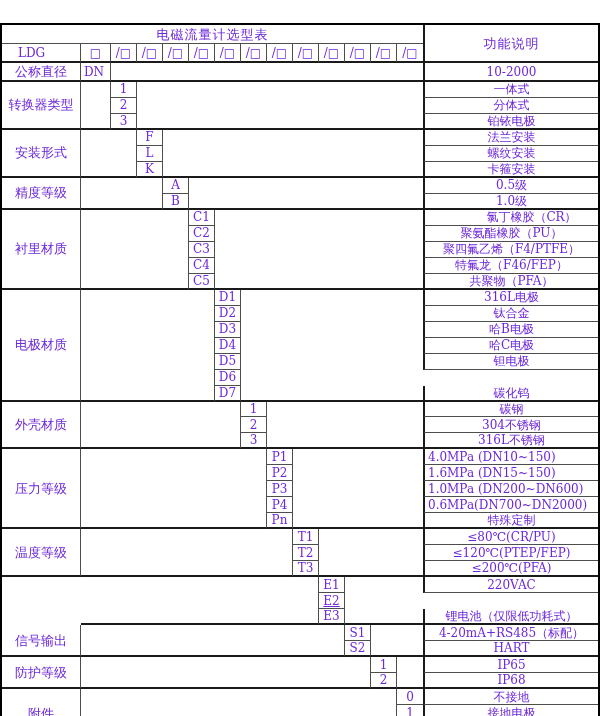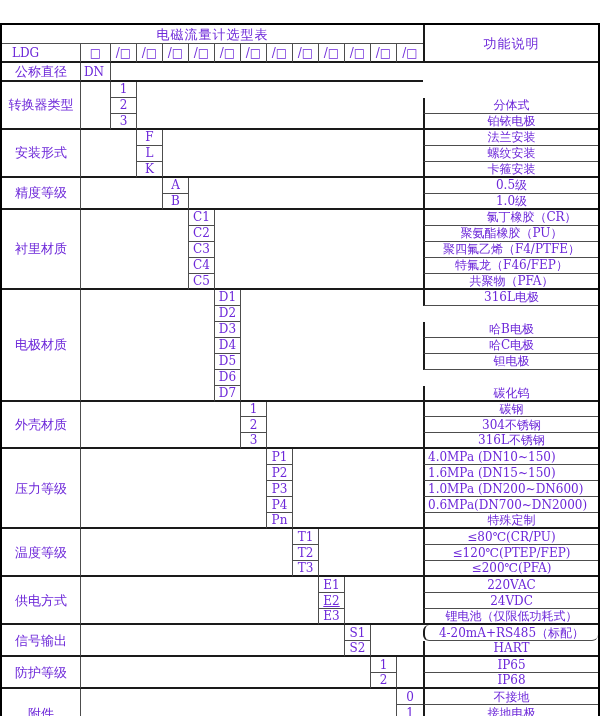--- a/index.html
+++ b/index.html
@@ -25,21 +25,21 @@
     overflow:hidden;white-space:nowrap;
   }
   .bb2{border-bottom:2px solid #1a1a1a;}
   .bb0{border-bottom:none;}
   .nr{border-right:none;}
   .desc{border-right:none;border-left:2px solid #1a1a1a;}
   .alignL{justify-content:flex-start;padding-left:3px;}
   .label{font-size:13px;}
   .title{grid-column:1/15;grid-row:1/2;font-size:13px;letter-spacing:1px;}
   .functitle{grid-column:15/16;grid-row:1/3;border-right:none;border-left:2px solid #1a1a1a;font-size:13px;letter-spacing:1px;}
-  .ldg{grid-column:1/2;grid-row:2/3;justify-content:flex-start;padding-left:10px;}
+  .ldg{grid-column:1/2;grid-row:2/3;justify-content:flex-start;padding-left:16px;}
   .box1{grid-column:2/3;grid-row:2/3;}
   .code-left{justify-content:flex-start;padding-left:3px;}
 </style>
 </head>
 <body>
 
 <div class="table" id="grid">
   <div class="c title nr">电磁流量计选型表</div>
   <div class="c functitle bb2">功能说明</div>
   <div class="c ldg bb2">LDG</div>
@@ -51,24 +51,26 @@
     <div class="c bb2" style="grid-area: 2 / 7 / 3 / 8;">/□</div>
     <div class="c bb2" style="grid-area: 2 / 8 / 3 / 9;">/□</div>
     <div class="c bb2" style="grid-area: 2 / 9 / 3 / 10;">/□</div>
     <div class="c bb2" style="grid-area: 2 / 10 / 3 / 11;">/□</div>
     <div class="c bb2" style="grid-area: 2 / 11 / 3 / 12;">/□</div>
     <div class="c bb2" style="grid-area: 2 / 12 / 3 / 13;">/□</div>
     <div class="c bb2" style="grid-area: 2 / 13 / 3 / 14;">/□</div>
     <div class="c bb2 nr" style="grid-area: 2 / 14 / 3 / 15;">/□</div>
     <div class="c bb2 label" style="grid-area: 3 / 1 / 4 / 2;">公称直径</div>
     <div class="c bb2 code-left" style="grid-area: 3 / 2 / 4 / 3;">DN</div>
+    <div class="c bb2 desc" style="grid-area: 3 / 15 / 4 / 16;">10-2000</div>
     <div class="c bb2 nr" style="grid-area: 3 / 3 / 4 / 15;"></div>
     <div class="c bb2 label" style="grid-area: 4 / 1 / 7 / 2;">转换器类型</div>
     <div class="c bb2" style="grid-area: 4 / 2 / 7 / 3;"></div>
     <div class="c " style="grid-area: 4 / 3 / 5 / 4;">1</div>
+    <div class="c  desc" style="grid-area: 4 / 15 / 5 / 16;">一体式</div>
     <div class="c " style="grid-area: 5 / 3 / 6 / 4;">2</div>
     <div class="c  desc" style="grid-area: 5 / 15 / 6 / 16;">分体式</div>
     <div class="c bb2" style="grid-area: 6 / 3 / 7 / 4;">3</div>
     <div class="c bb2 desc" style="grid-area: 6 / 15 / 7 / 16;">铂铱电极</div>
     <div class="c bb2 nr" style="grid-area: 4 / 4 / 7 / 15;"></div>
     <div class="c bb2 label" style="grid-area: 7 / 1 / 10 / 2;">安装形式</div>
     <div class="c bb2" style="grid-area: 7 / 2 / 10 / 4;"></div>
     <div class="c " style="grid-area: 7 / 4 / 8 / 5;">F</div>
     <div class="c  desc" style="grid-area: 7 / 15 / 8 / 16;">法兰安装</div>
     <div class="c " style="grid-area: 8 / 4 / 9 / 5;">L</div>
@@ -94,20 +96,21 @@
     <div class="c " style="grid-area: 15 / 6 / 16 / 7;">C4</div>
     <div class="c  desc" style="grid-area: 15 / 15 / 16 / 16;">特氟龙（F46/FEP）</div>
     <div class="c bb2" style="grid-area: 16 / 6 / 17 / 7;">C5</div>
     <div class="c bb2 desc" style="grid-area: 16 / 15 / 17 / 16;">共聚物（PFA）</div>
     <div class="c bb2 nr" style="grid-area: 12 / 7 / 17 / 15;"></div>
     <div class="c bb2 label" style="grid-area: 17 / 1 / 24 / 2;">电极材质</div>
     <div class="c bb2" style="grid-area: 17 / 2 / 24 / 7;"></div>
     <div class="c " style="grid-area: 17 / 7 / 18 / 8;">D1</div>
     <div class="c  desc" style="grid-area: 17 / 15 / 18 / 16;">316L电极</div>
     <div class="c " style="grid-area: 18 / 7 / 19 / 8;">D2</div>
+    <div class="c  desc" style="grid-area: 18 / 15 / 19 / 16;">钛合金</div>
     <div class="c " style="grid-area: 19 / 7 / 20 / 8;">D3</div>
     <div class="c  desc" style="grid-area: 19 / 15 / 20 / 16;">哈B电极</div>
     <div class="c " style="grid-area: 20 / 7 / 21 / 8;">D4</div>
     <div class="c  desc" style="grid-area: 20 / 15 / 21 / 16;">哈C电极</div>
     <div class="c " style="grid-area: 21 / 7 / 22 / 8;">D5</div>
     <div class="c  desc" style="grid-area: 21 / 15 / 22 / 16;">钽电极</div>
     <div class="c " style="grid-area: 22 / 7 / 23 / 8;">D6</div>
     <div class="c bb2" style="grid-area: 23 / 7 / 24 / 8;">D7</div>
     <div class="c bb2 desc" style="grid-area: 23 / 15 / 24 / 16;">碳化钨</div>
     <div class="c bb2 nr" style="grid-area: 17 / 8 / 24 / 15;"></div>
@@ -135,33 +138,31 @@
     <div class="c bb2 nr" style="grid-area: 27 / 10 / 32 / 15;"></div>
     <div class="c bb2 label" style="grid-area: 32 / 1 / 35 / 2;">温度等级</div>
     <div class="c bb2" style="grid-area: 32 / 2 / 35 / 10;"></div>
     <div class="c " style="grid-area: 32 / 10 / 33 / 11;">T1</div>
     <div class="c  desc" style="grid-area: 32 / 15 / 33 / 16;">≤80℃(CR/PU)</div>
     <div class="c " style="grid-area: 33 / 10 / 34 / 11;">T2</div>
     <div class="c  desc" style="grid-area: 33 / 15 / 34 / 16;">≤120℃(PTEP/FEP)</div>
     <div class="c bb2" style="grid-area: 34 / 10 / 35 / 11;">T3</div>
     <div class="c bb2 desc" style="grid-area: 34 / 15 / 35 / 16;">≤200℃(PFA)</div>
     <div class="c bb2 nr" style="grid-area: 32 / 11 / 35 / 15;"></div>
-    <div class="c bb2 label" style="grid-area: 35 / 1 / 38 / 2;">供电方式</div>
     <div class="c bb2" style="grid-area: 35 / 2 / 38 / 11;"></div>
     <div class="c " style="grid-area: 35 / 11 / 36 / 12;">E1</div>
     <div class="c  desc" style="grid-area: 35 / 15 / 36 / 16;">220VAC</div>
     <div class="c " style="grid-area: 36 / 11 / 37 / 12; text-decoration: underline;">E2</div>
-    <div class="c  desc" style="grid-area: 36 / 15 / 37 / 16;">24VDC</div>
     <div class="c bb2" style="grid-area: 37 / 11 / 38 / 12;">E3</div>
     <div class="c bb2 desc" style="grid-area: 37 / 15 / 38 / 16;">锂电池（仅限低功耗式）</div>
     <div class="c bb2 nr" style="grid-area: 35 / 12 / 38 / 15;"></div>
     <div class="c bb2 label" style="grid-area: 38 / 1 / 40 / 2;">信号输出</div>
     <div class="c bb2" style="grid-area: 38 / 2 / 40 / 12;"></div>
     <div class="c " style="grid-area: 38 / 12 / 39 / 13;">S1</div>
-    <div class="c  desc" style="grid-area: 38 / 15 / 39 / 16; border-radius: 6px;">4-20mA+RS485（标配）</div>
+    <div class="c  desc" style="grid-area: 38 / 15 / 39 / 16;">4-20mA+RS485（标配）</div>
     <div class="c bb2" style="grid-area: 39 / 12 / 40 / 13;">S2</div>
     <div class="c bb2 desc" style="grid-area: 39 / 15 / 40 / 16;">HART</div>
     <div class="c bb2 nr" style="grid-area: 38 / 13 / 40 / 15;"></div>
     <div class="c bb2 label" style="grid-area: 40 / 1 / 42 / 2;">防护等级</div>
     <div class="c bb2" style="grid-area: 40 / 2 / 42 / 13;"></div>
     <div class="c " style="grid-area: 40 / 13 / 41 / 14;">1</div>
     <div class="c  desc" style="grid-area: 40 / 15 / 41 / 16;">IP65</div>
     <div class="c bb2" style="grid-area: 41 / 13 / 42 / 14;">2</div>
     <div class="c bb2 desc" style="grid-area: 41 / 15 / 42 / 16;">IP68</div>
     <div class="c bb2 nr" style="grid-area: 40 / 14 / 42 / 15;"></div>

